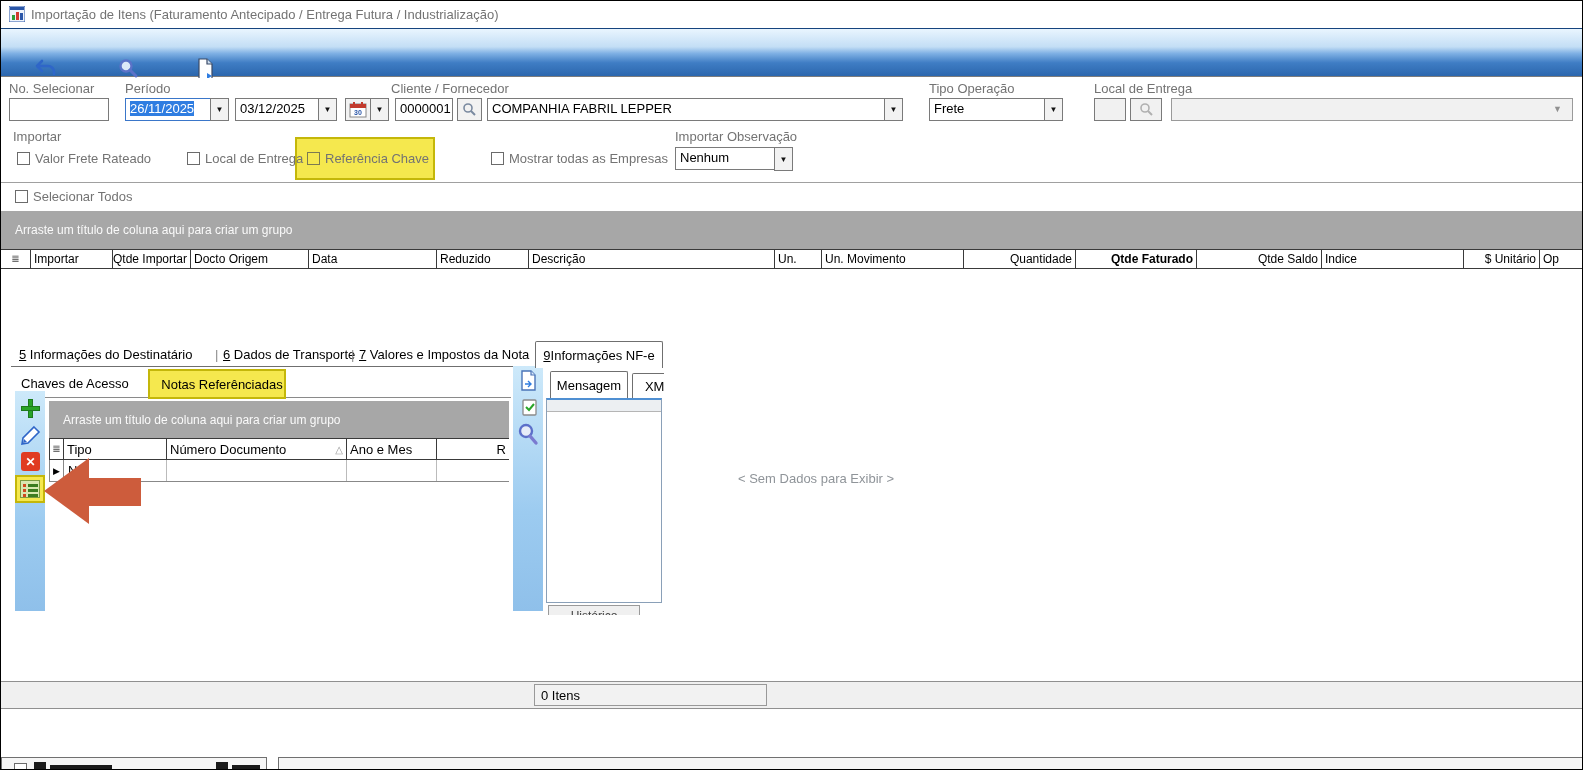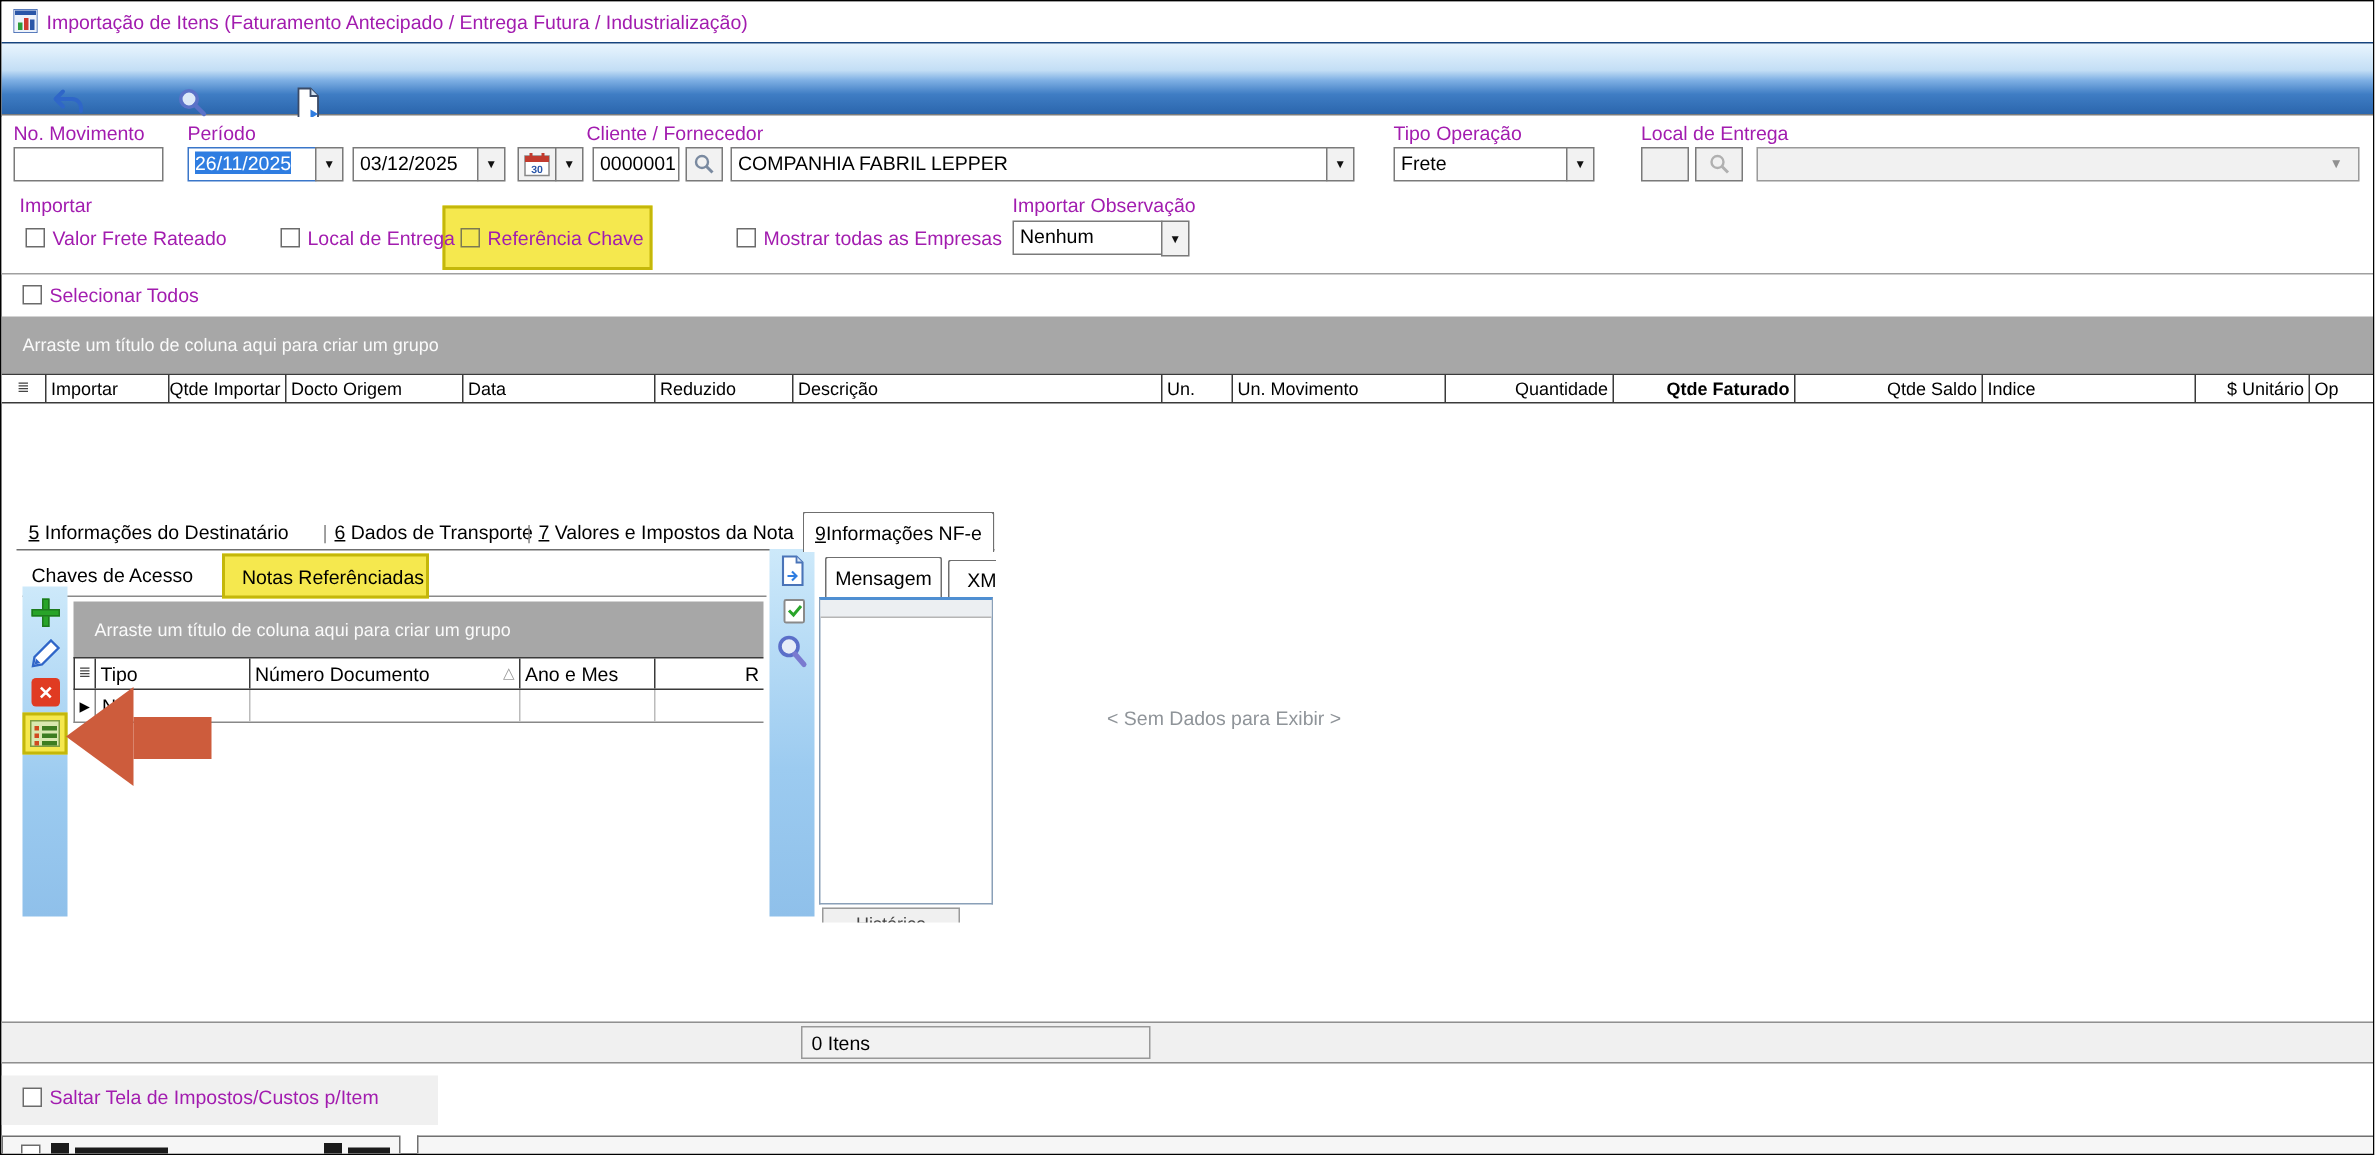--- a/index.html
+++ b/index.html
@@ -1,20 +1,20 @@
 <!DOCTYPE html>
 <html style="--hl-fill: #f5e84e; --hl-border: #c4b70a; --arrow: #cd5c3c;"><head>
 <meta charset="utf-8">
 <style>
   html,body{margin:0;padding:0;background:#fff;}
   *{box-sizing:border-box;}
   #win{position:relative;width:1583px;height:770px;background:#fff;border:1px solid #000;
        overflow:hidden;font-family:"Liberation Sans",sans-serif;font-size:13px;color:#000;}
   .abs{position:absolute;}
-  .lbl{position:absolute;white-space:nowrap;font-size:13px;color:#a21caf;}
+  .lbl{position:absolute;white-space:nowrap;font-size:13px;color:#737373;}
   .tbx{position:absolute;background:#fff;border:1px solid #7a7a7a;font-size:13px;
        padding:2px 4px;white-space:nowrap;overflow:hidden;height:23px;}
   .dbtn{position:absolute;width:19px;height:23px;background:#f2f2f2;border:1px solid #7a7a7a;
         display:flex;align-items:center;justify-content:center;font-size:8px;color:#111;}
   .chkbox{position:absolute;width:13px;height:13px;background:#fff;border:1px solid #6b6b6b;}
   .chkbox.onyellow{background:transparent;border-color:#7c7a52;}
   .gband{position:absolute;background:#a7a7a7;color:#fafafa;font-size:12px;
          display:flex;align-items:center;}
   .hrow{position:absolute;display:flex;background:#fff;border-top:1px solid #3a3a3a;
         border-bottom:1px solid #3a3a3a;}
@@ -74,21 +74,21 @@
         <path d="M11 15 l5 3 -5 3 z" fill="#2f7de1"></path>
       </svg>
       <span class="tlabel u1"><u>I</u>mportar</span>
     </div>
   </div>
 
   <div class="abs" style="left:0;top:77px;width:1583px;height:105px;background:#fff;border-bottom:1px solid #a0a0a0;">
 
     <div class="hl" style="left:294px;top:59px;width:140px;height:43px;z-index:1;"></div>
 
-    <span class="lbl" style="left:8px;top:3px;">No. Movimento</span>
+    <span class="lbl" style="left:8px;top:3px;">No. Selecionar</span>
     <span class="lbl" style="left:124px;top:3px;">Período</span>
     <span class="lbl" style="left:390px;top:3px;">Cliente / Fornecedor</span>
     <span class="lbl" style="left:928px;top:3px;">Tipo Operação</span>
     <span class="lbl" style="left:1093px;top:3px;">Local de Entrega</span>
 
     <div class="tbx" style="left:8px;top:20px;width:100px;"></div>
 
     <div class="tbx" style="left:124px;top:20px;width:86px;border-color:#3a76c9;"><span style="background:#2f7de1;color:#fff;">26/11/2025</span></div>
     <div class="dbtn" style="left:209px;top:20px;">▼</div>
 
@@ -275,26 +275,20 @@
   <div class="abs" style="left:543px;top:602px;width:120px;height:12px;overflow:hidden;">
     <div class="abs" style="left:4px;top:2px;width:92px;height:22px;background:#f0f0f0;border:1px solid #9a9a9a;text-align:center;font-size:12px;padding-top:3px;color:#444;">Histórico</div>
   </div>
 
   <span class="abs" style="left:737px;top:470px;color:#8f9499;font-size:13px;white-space:nowrap;">&lt; Sem Dados para Exibir &gt;</span>
 
   <div class="abs" style="left:0;top:680px;width:1583px;height:28px;background:#f0f0f0;border-top:1px solid #909090;border-bottom:1px solid #909090;">
     <div class="abs" style="left:533px;top:2px;width:233px;height:22px;background:#f2f2f2;border:1px solid #999;font-size:13px;padding:3px 6px;">0 Itens</div>
   </div>
 
-  <div class="abs" style="left:0;top:716px;width:291px;height:33px;background:#f0f0f0;">
-    <div>
-      <span class="chkbox" style="left:14px;top:8px;"></span>
-      <span class="lbl" style="left:32px;top:7px;">Saltar Tela de Impostos/Custos p/Item</span>
-    </div>
-  </div>
 
   <div class="abs" style="left:0;top:756px;width:266px;height:20px;background:#f6f6f6;border:1px solid #707070;">
     <span class="chkbox" style="left:12px;top:5px;"></span>
     <span class="glyphbar" style="left:32px;top:4px;width:12px;height:9px;"></span>
     <span class="glyphbar" style="left:48px;top:7px;width:62px;height:6px;"></span>
     <span class="glyphbar" style="left:214px;top:4px;width:12px;height:9px;"></span>
     <span class="glyphbar" style="left:230px;top:7px;width:28px;height:6px;"></span>
   </div>
   <div class="abs" style="left:277px;top:756px;width:1306px;height:20px;background:#f6f6f6;border-top:1px solid #707070;border-left:1px solid #707070;"></div>
 

